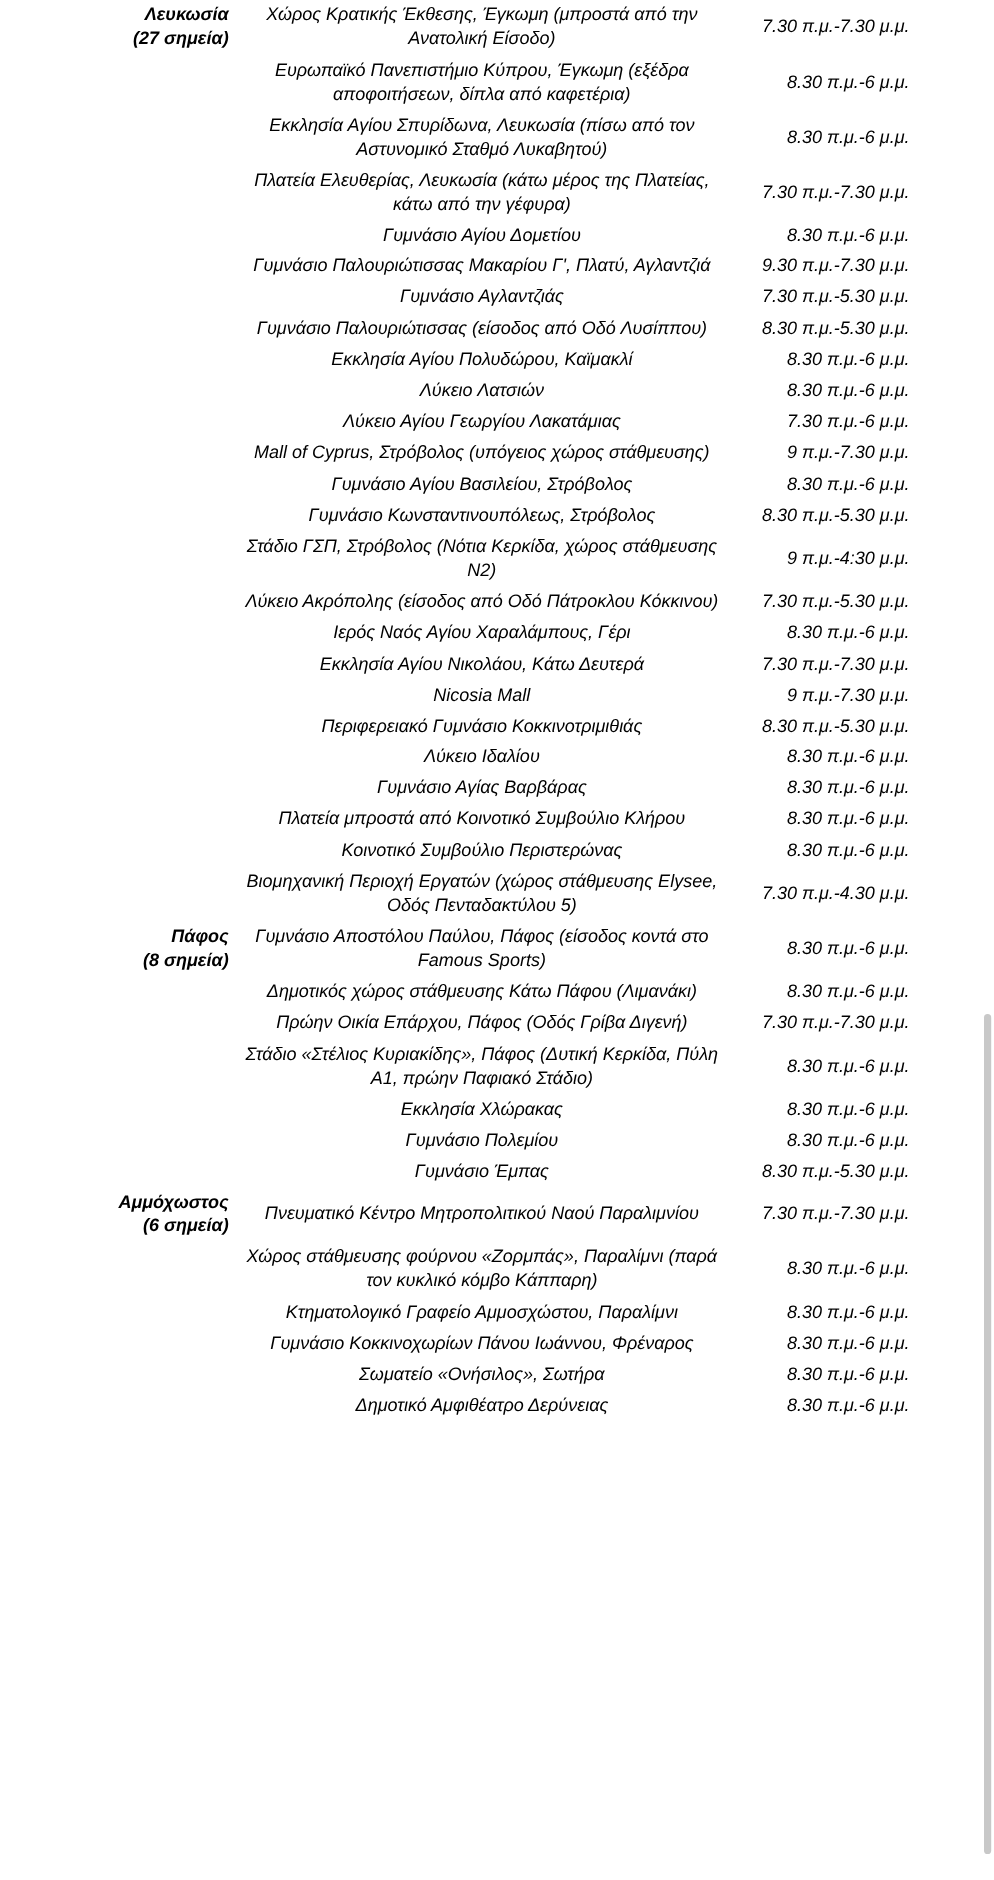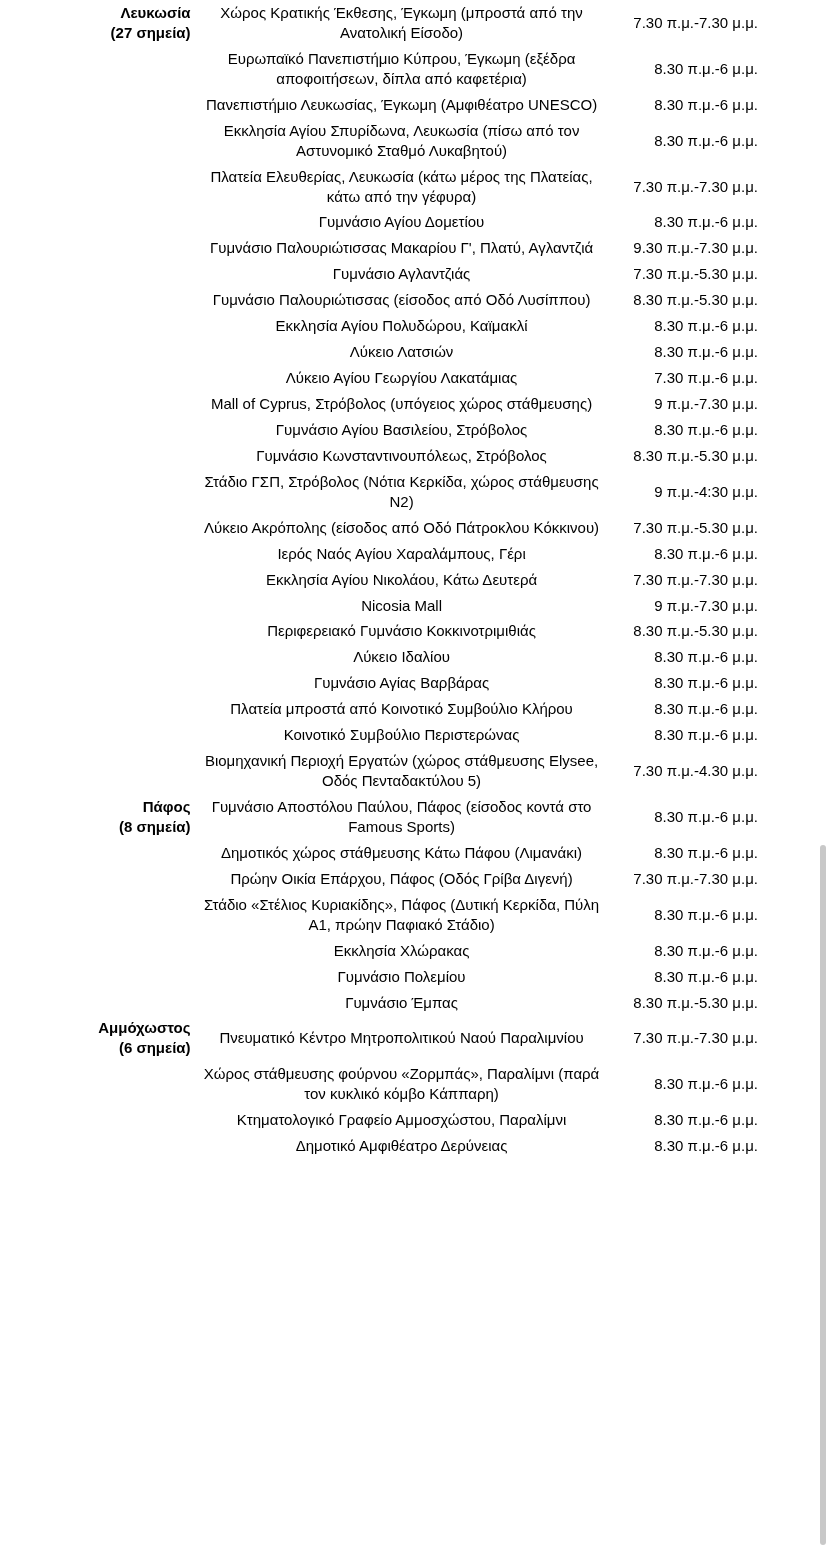--- a/index.html
+++ b/index.html
@@ -13,20 +13,21 @@
     font-family: "Liberation Sans", sans-serif;
     color: #000000;
     overflow: hidden;
     position: relative;
   }
   .page {
     width: 828px;
     height: 1490px;
     position: relative;
     box-sizing: border-box;
+    font-style: italic;
   }
   table.locations {
     border-collapse: collapse;
     width: 700px;
     margin-left: 64px;
     table-layout: fixed;
   }
   table.locations td {
     padding: 3px 6px;
     vertical-align: middle;
@@ -86,25 +87,20 @@
           <td class="place">Χώρος Κρατικής Έκθεσης, Έγκωμη (μπροστά από την Ανατολική Είσοδο)</td>
           <td class="hours">7.30 π.μ.-7.30 μ.μ.</td>
         </tr>
         <tr>
           <td class="district"></td>
           <td class="place">Ευρωπαϊκό Πανεπιστήμιο Κύπρου, Έγκωμη (εξέδρα αποφοιτήσεων, δίπλα από καφετέρια)</td>
           <td class="hours">8.30 π.μ.-6 μ.μ.</td>
         </tr>
         <tr>
           <td class="district"></td>
-          <td class="place">Πανεπιστήμιο Λευκωσίας, Έγκωμη (Αμφιθέατρο UNESCO)</td>
-          <td class="hours">8.30 π.μ.-6 μ.μ.</td>
-        </tr>
-        <tr>
-          <td class="district"></td>
           <td class="place">Εκκλησία Αγίου Σπυρίδωνα, Λευκωσία (πίσω από τον Αστυνομικό Σταθμό Λυκαβητού)</td>
           <td class="hours">8.30 π.μ.-6 μ.μ.</td>
         </tr>
         <tr>
           <td class="district"></td>
           <td class="place">Πλατεία Ελευθερίας, Λευκωσία (κάτω μέρος της Πλατείας, κάτω από την γέφυρα)</td>
           <td class="hours">7.30 π.μ.-7.30 μ.μ.</td>
         </tr>
         <tr>
           <td class="district"></td>
@@ -258,20 +254,30 @@
           <td class="hours">7.30 π.μ.-7.30 μ.μ.</td>
         </tr>
         <tr>
           <td class="district"></td>
           <td class="place">Χώρος στάθμευσης φούρνου «Ζορμπάς», Παραλίμνι (παρά τον κυκλικό κόμβο Κάππαρη)</td>
           <td class="hours">8.30 π.μ.-6 μ.μ.</td>
         </tr>
         <tr>
           <td class="district"></td>
           <td class="place">Κτηματολογικό Γραφείο Αμμοσχώστου, Παραλίμνι</td>
+          <td class="hours">8.30 π.μ.-6 μ.μ.</td>
+        </tr>
+        <tr>
+          <td class="district"></td>
+          <td class="place">Γυμνάσιο Κοκκινοχωρίων Πάνου Ιωάννου, Φρέναρος</td>
+          <td class="hours">8.30 π.μ.-6 μ.μ.</td>
+        </tr>
+        <tr>
+          <td class="district"></td>
+          <td class="place">Σωματείο «Ονήσιλος», Σωτήρα</td>
           <td class="hours">8.30 π.μ.-6 μ.μ.</td>
         </tr>
         <tr>
           <td class="district"></td>
           <td class="place">Δημοτικό Αμφιθέατρο Δερύνειας</td>
           <td class="hours">8.30 π.μ.-6 μ.μ.</td>
         </tr>
       </tbody>
   </table>
   <div class="scrollbar-track">

